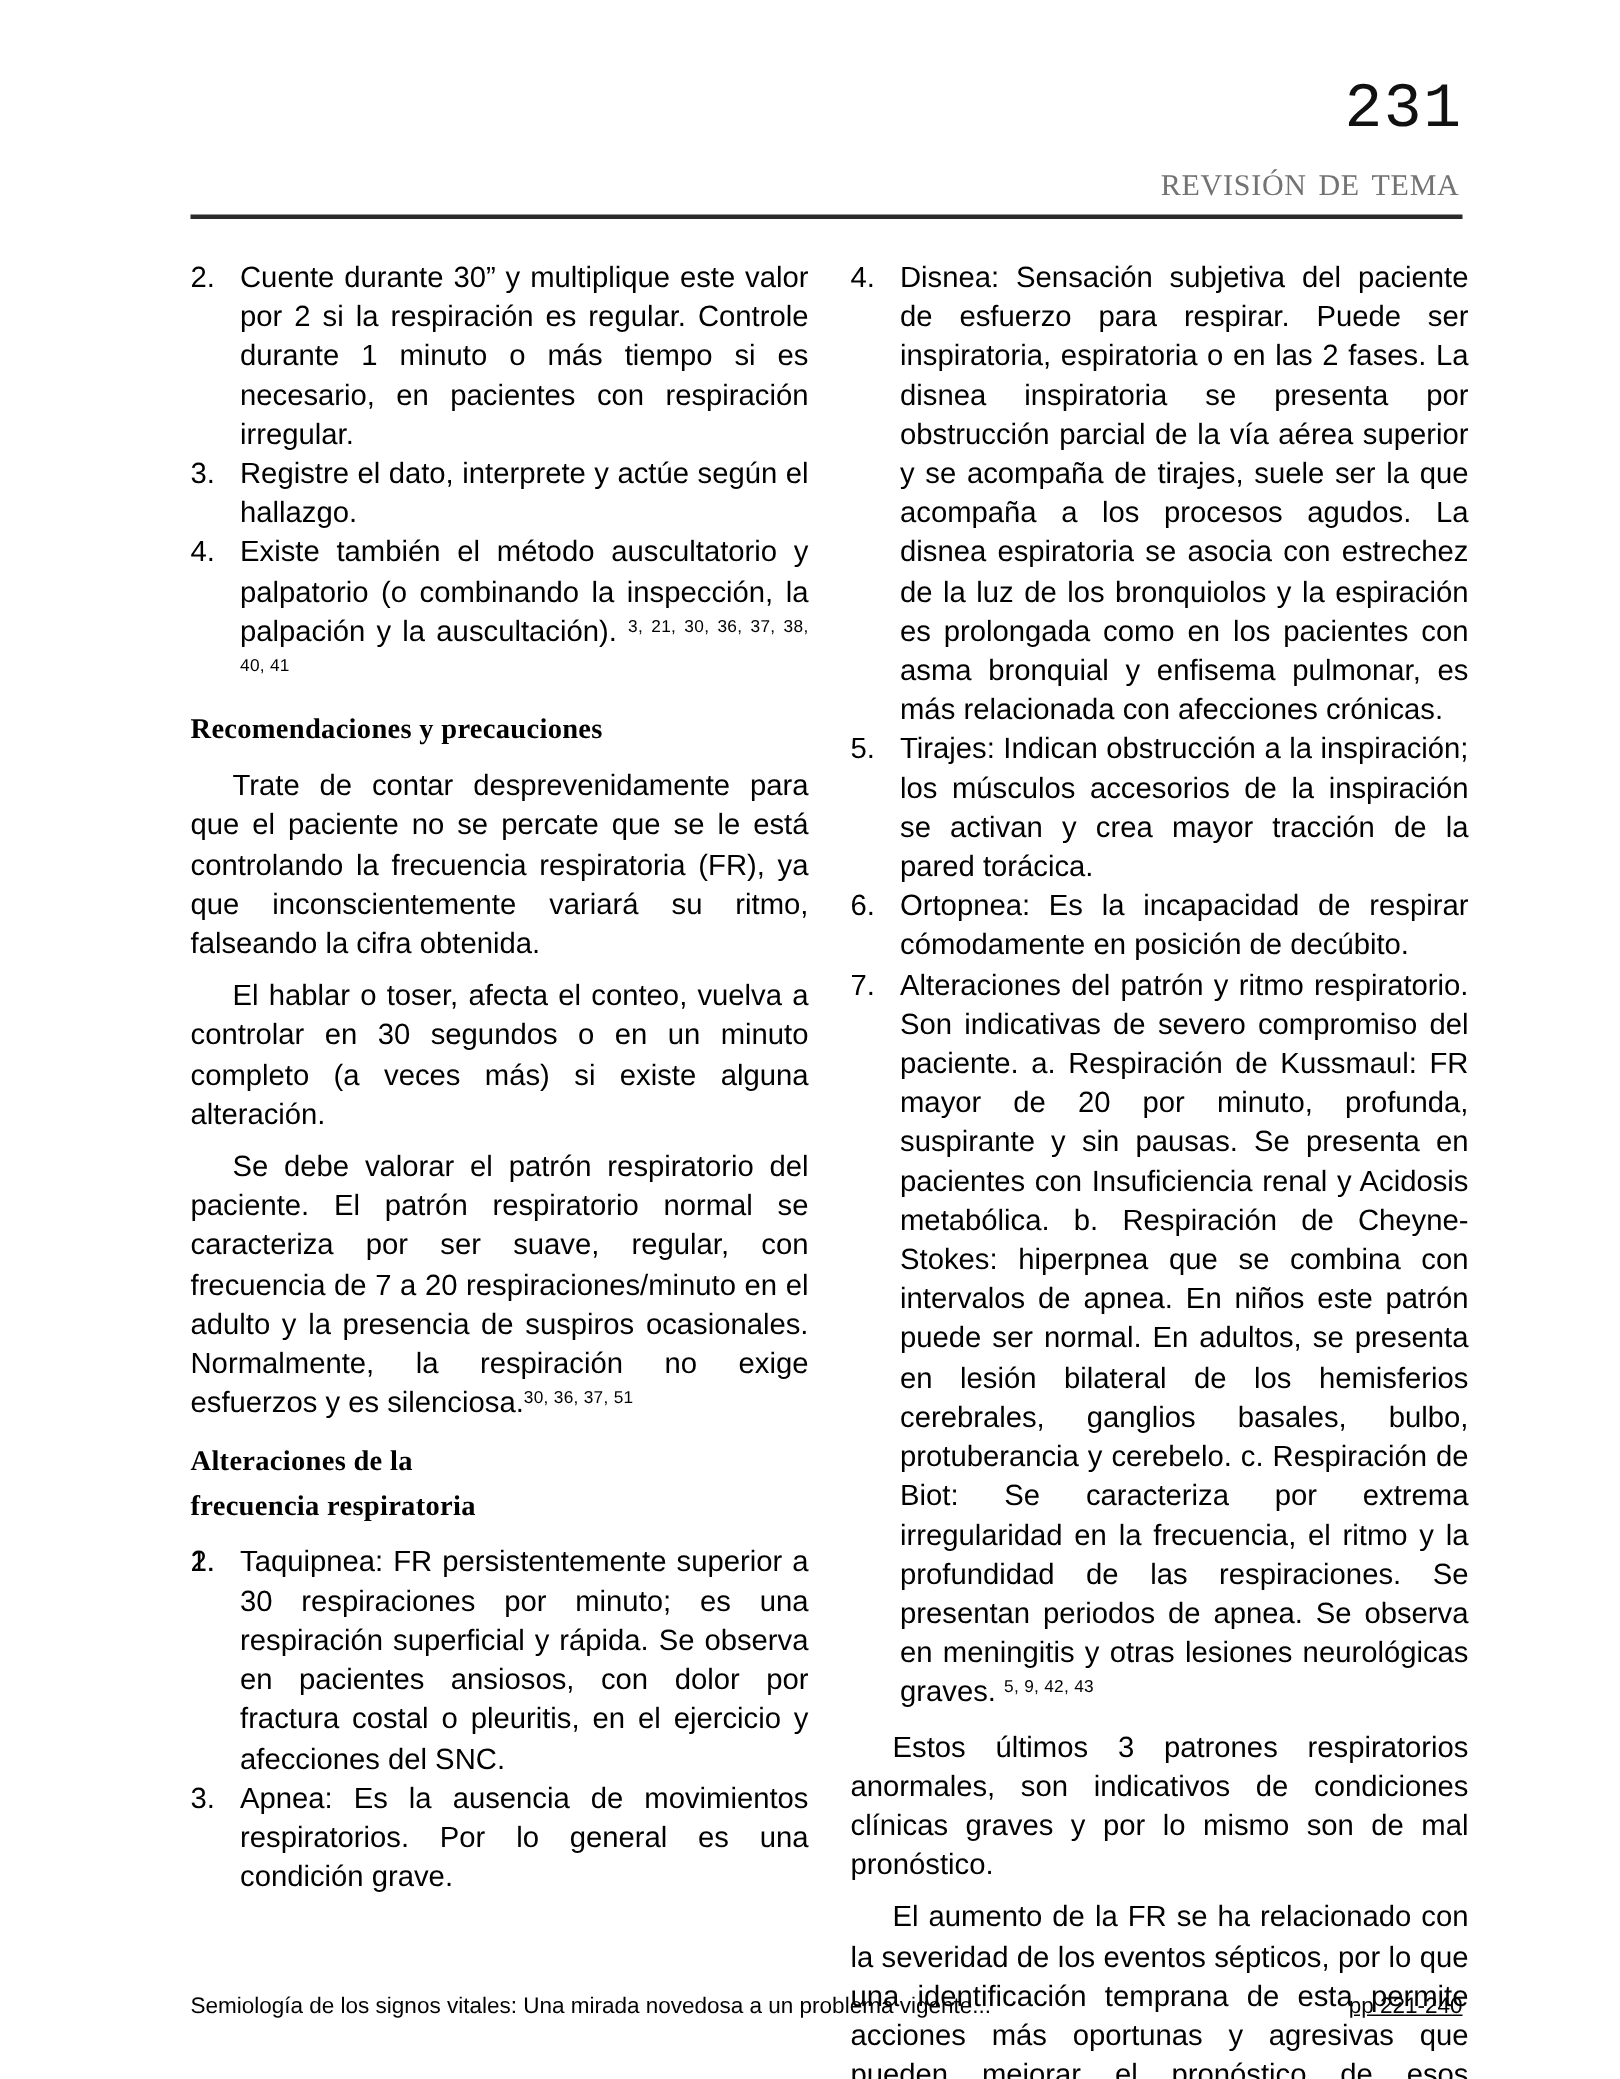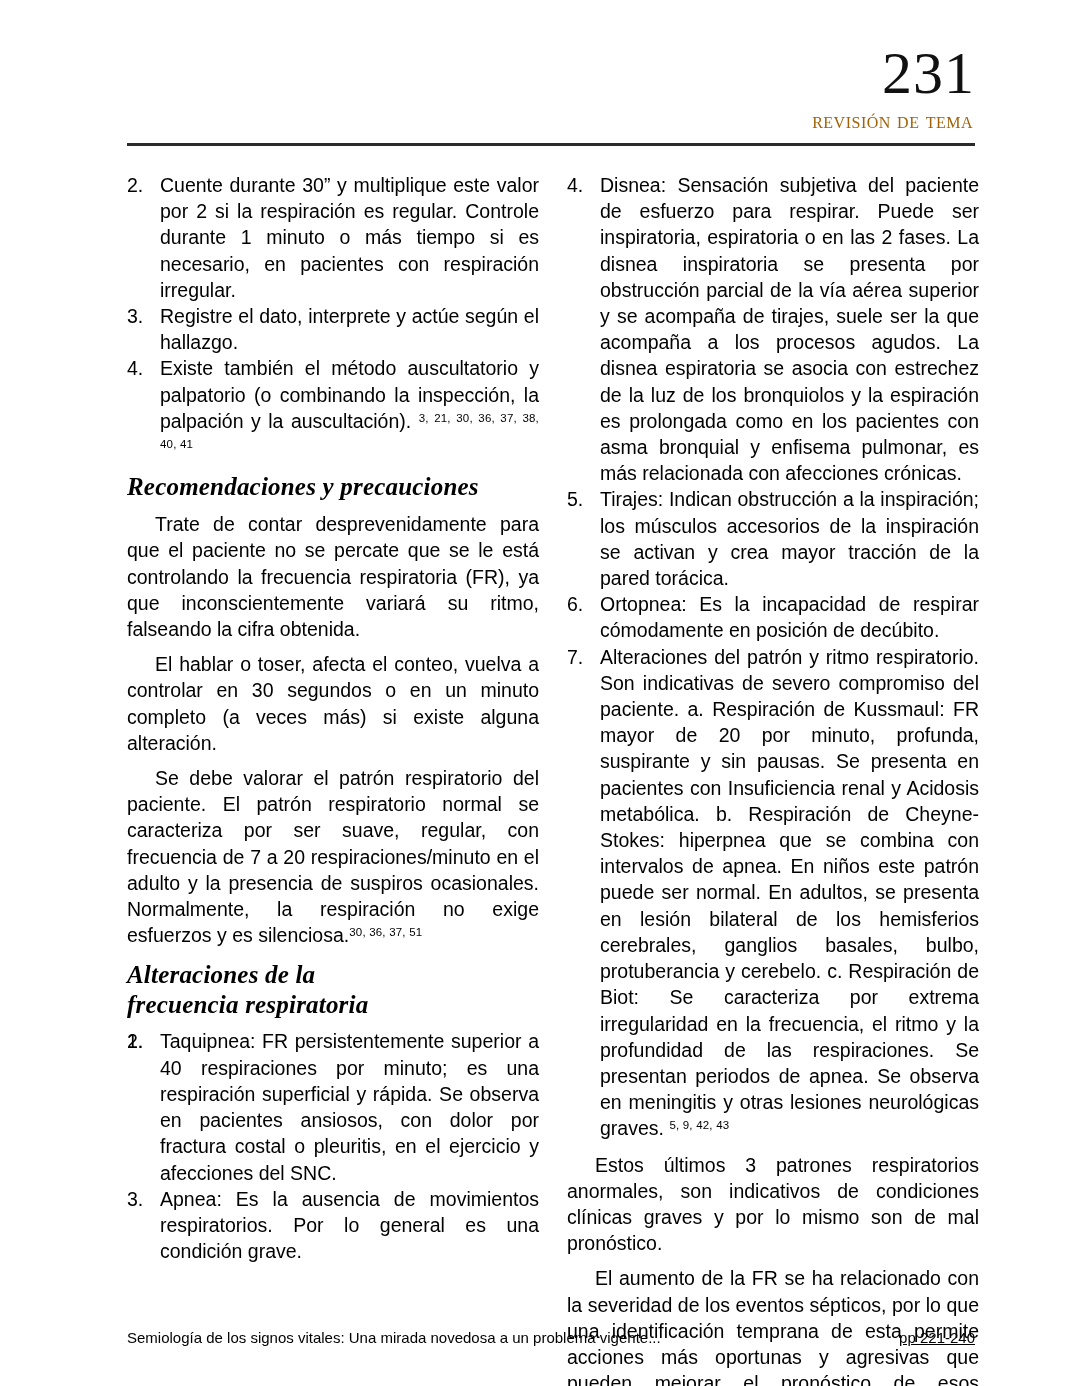--- a/index.html
+++ b/index.html
@@ -27,36 +27,36 @@
 
   
   .page-header {
     position: absolute;
     left: 127px;
     top: 42px;
     width: 848px;
     text-align: right;
   }
   .folio {
-    font-family: Liberation Serif, serif;
-    font-size: 60px;
+    font-family: Liberation Mono, monospace;
+    font-size: 42px;
     line-height: 62px;
     letter-spacing: 1px;
     color: #111111;
     font-weight: 400;
     display: block;
   }
   .section-kicker {
     font-family: "Liberation Serif", serif;
-    font-size: 23px;
+    font-size: 29px;
     line-height: 30px;
     letter-spacing: 0.5px;
     font-variant: small-caps;
     text-transform: lowercase;
-    color: #a16207;
+    color: #737373;
     display: block;
     margin-top: 2px;
     padding-right: 2px;
   }
   .header-rule {
     position: absolute;
     left: 127px;
     top: 143px;
     width: 848px;
     height: 3px;
@@ -84,25 +84,24 @@
     line-height: 26.2px;
     text-align: justify;
     text-indent: 28px;
     margin: 0 0 9px 0;
     hyphens: manual;
   }
 
   h2.head {
     font-family: "Liberation Serif", serif;
     font-weight: bold;
-    font-size: 25px;
+    font-size: 19px;
     line-height: 30px;
     margin: 12px 0 9px 0;
     letter-spacing: 0.2px;
-    font-style: italic;
   }
   h2.head.two-line { margin-bottom: 8px; }
 
   ol.list {
     list-style: none;
     margin: 0;
     padding: 0;
   }
   ol.list > li {
     position: relative;
@@ -186,21 +185,21 @@
 
       <p class="para"><span>Se debe valorar el patrón respiratorio del paciente. El patrón respiratorio normal se caracteriza por ser suave, regular, con frecuencia de 7 a 20 respiraciones/minuto en el adulto y la presencia de suspiros ocasionales. Normalmente, la respiración no exige esfuerzos y es silenciosa.</span><sup class="refs">30, 36, 37, 51</sup></p>
 
       <h2 class="head two-line"><span>Alteraciones de la</span><br><span>frecuencia respiratoria</span></h2>
 
       <ol class="list">
         <li>
           <span class="num">1.</span>
         </li>
         <li>
-          <span class="num">2.</span><span>Taquipnea: FR persistentemente superior a 40 respiraciones por minuto; es una respiración superficial y rápida. Se observa en pacientes ansiosos, con dolor por fractura costal o pleuritis, en el ejercicio y afecciones del SNC.</span>
+          <span class="num">2.</span><span>Taquipnea: FR persistentemente superior a 30 respiraciones por minuto; es una respiración superficial y rápida. Se observa en pacientes ansiosos, con dolor por fractura costal o pleuritis, en el ejercicio y afecciones del SNC.</span>
         </li>
         <li>
           <span class="num">3.</span><span>Apnea: Es la ausencia de movimientos respiratorios. Por lo general es una condición grave.</span>
         </li>
       </ol>
 
     </div>
 
     <div class="col col-right">
 

